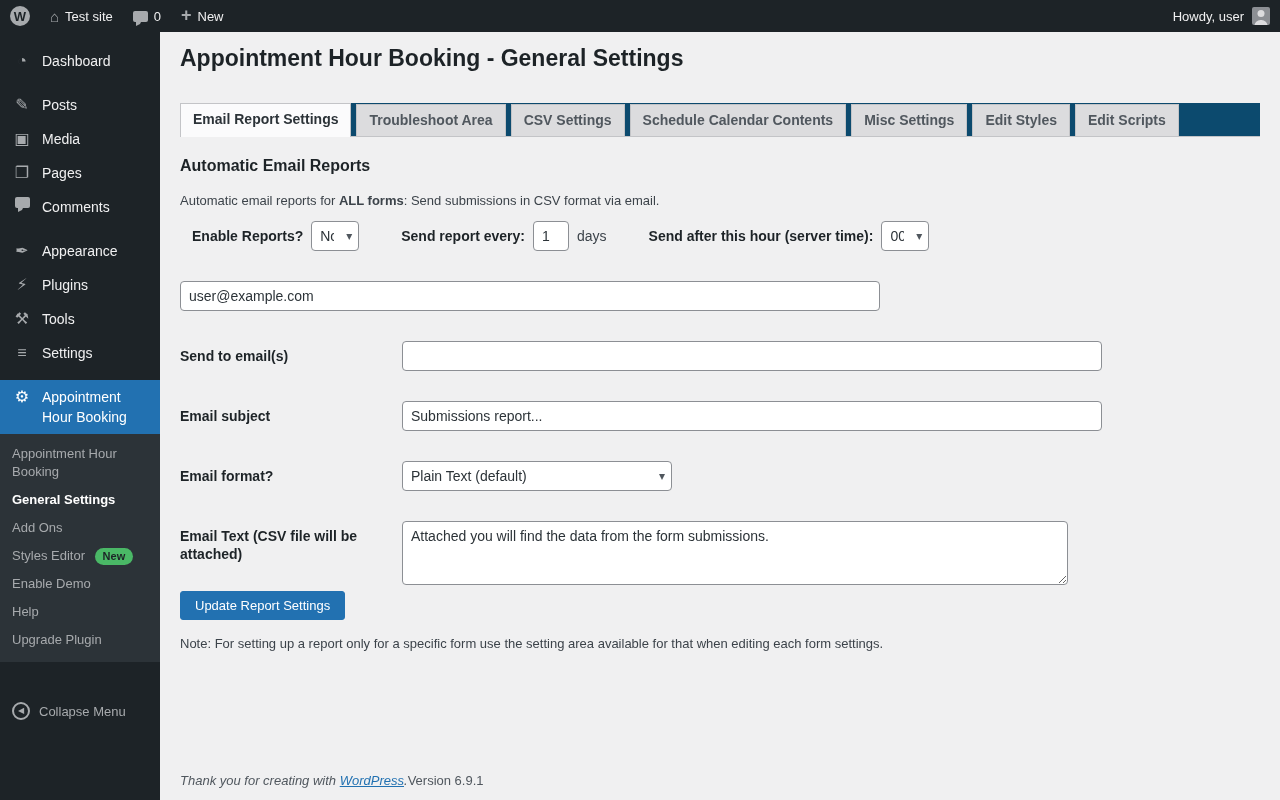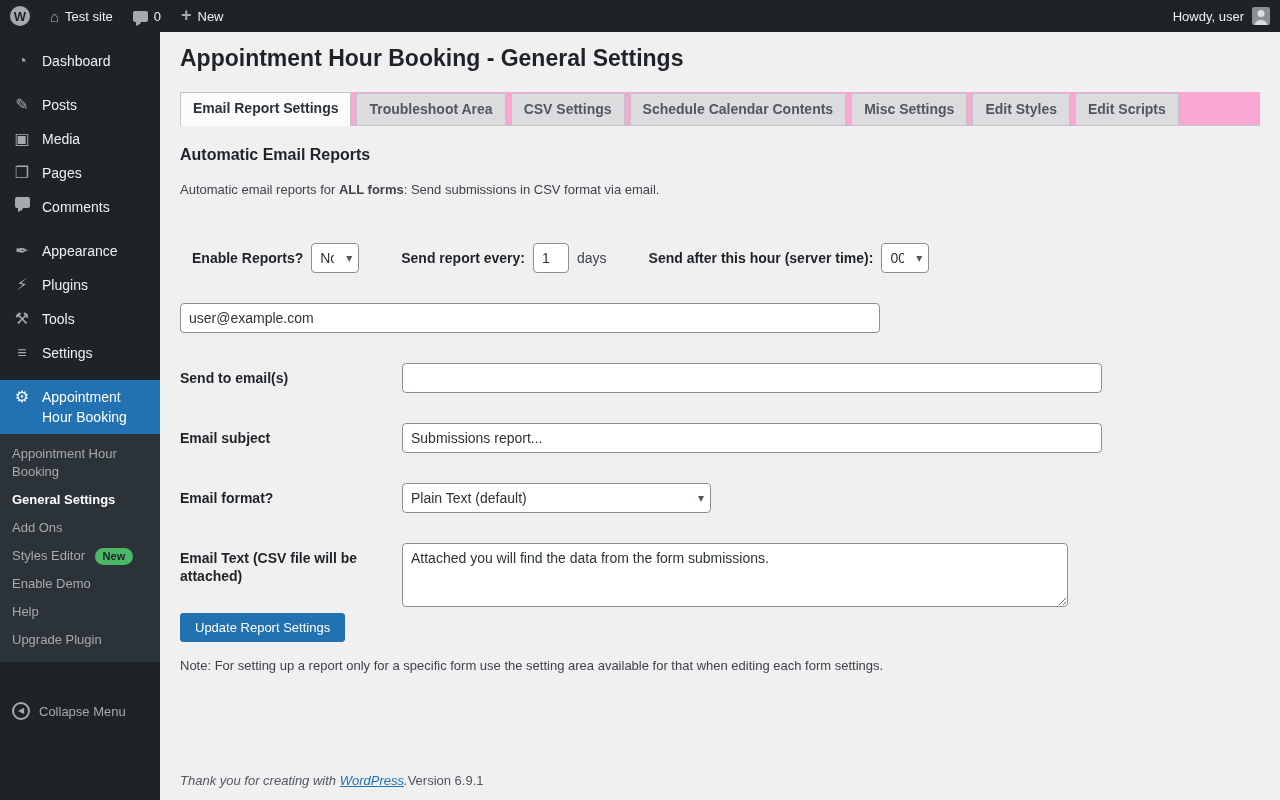--- a/index.html
+++ b/index.html
@@ -39,45 +39,45 @@
   .submenu a.current {color:#fff;font-weight:700;}
   .badge-new {display:inline-block;background:#4ab866;color:#1d2327;font-size:11px;font-weight:700;line-height:15px;padding:1px 8px;border-radius:9px;margin-left:6px;}
   .collapse {position:absolute;left:0;right:0;bottom:73px;display:flex;align-items:center;gap:9px;padding:7px 12px;color:#a7aaad;cursor:pointer;font-size:13px;}
   .collapse-icon {flex:0 0 18px;width:18px;height:18px;border:2px solid #a7aaad;border-radius:50%;display:flex;align-items:center;justify-content:center;font-size:8px;color:#a7aaad;line-height:1;}
 
   
   .main {flex:1;display:flex;flex-direction:column;min-width:0;background:#f0f0f1;color:#3c434a;}
   .content {flex:1;padding:6px 20px 0;}
   h1.page-title {font-size:23px;font-weight:700;color:#1d2327;margin:6px 0 0;line-height:28px;}
 
-  .nav-tab-wrapper {margin-top:20px;border-bottom:1px solid #c3c4c7;display:flex;align-items:center;background:#f9a8d4;}
+  .nav-tab-wrapper {margin-top:31px;border-bottom:1px solid #c3c4c7;display:flex;align-items:center;background:#0c4a6e;}
   .nav-tab {display:inline-block;background:#dcdcde;border:1px solid #c3c4c7;border-bottom:none;color:#50575e;font-size:14px;font-weight:700;padding:7px 12px;margin-left:5px;text-decoration:none;cursor:pointer;line-height:17px;}
   .nav-tab:first-child {margin-left:0;}
   .nav-tab.nav-tab-active {background:#fbfbfc;color:#2c3338;padding-bottom:9px;margin-bottom:-1px;}
 
   h2.section-title {font-size:16px;font-weight:700;color:#1d2327;margin:20px 0 0;}
   p.intro {margin:18px 0 0;font-size:13px;color:#3c434a;}
 
-  .inline-row {display:flex;align-items:center;margin-top:46px;padding-left:12px;font-size:14px;}
+  .inline-row {display:flex;align-items:center;margin-top:13px;padding-left:12px;font-size:14px;}
   .i-group {display:flex;align-items:center;gap:8px;}
   .i-group + .i-group {margin-left:42px;}
   .blabel {font-weight:700;color:#1d2327;}
 
   .form-row {display:flex;align-items:flex-start;margin-top:30px;}
   .flabel {flex:0 0 222px;font-weight:700;color:#1d2327;font-size:14px;line-height:18px;padding-top:6px;}
 
   input[type=text], select, textarea {border:1px solid #8c8f94;border-radius:4px;background:#fff;color:#2c3338;font-size:14px;font-family:inherit;height:30px;padding:0 8px;}
   textarea {height:64px;width:666px;padding:5px 8px;resize:vertical;line-height:19px;}
   .input-wide {width:700px;}
   .input-tiny {width:36px;}
   .select-wrap {position:relative;display:inline-block;}
   .select-wrap::after {content:"\25BE";position:absolute;right:7px;top:50%;transform:translateY(-50%);font-size:12px;color:#50575e;pointer-events:none;}
   select {appearance:none;-webkit-appearance:none;padding-right:24px;cursor:pointer;}
   .select-sm {width:48px;}
-  .select-md {width:309px;}
+  .select-md {width:270px;}
 
   .button-primary {display:inline-block;margin-top:6px;background:#2271b1;border:1px solid #2271b1;color:#fff;font-size:13px;padding:5px 14px;border-radius:3px;cursor:pointer;font-family:inherit;line-height:17px;}
   p.note {margin:16px 0 0;font-size:13px;color:#3c434a;}
 
   .footer {display:flex;align-items:center;padding:10px 20px 12px;font-size:13px;color:#50575e;}
   .thanks {font-style:italic;}
   .thanks a {color:#2271b1;text-decoration:underline;cursor:pointer;font-style:italic;}
 </style>
 </head>
 <body>

